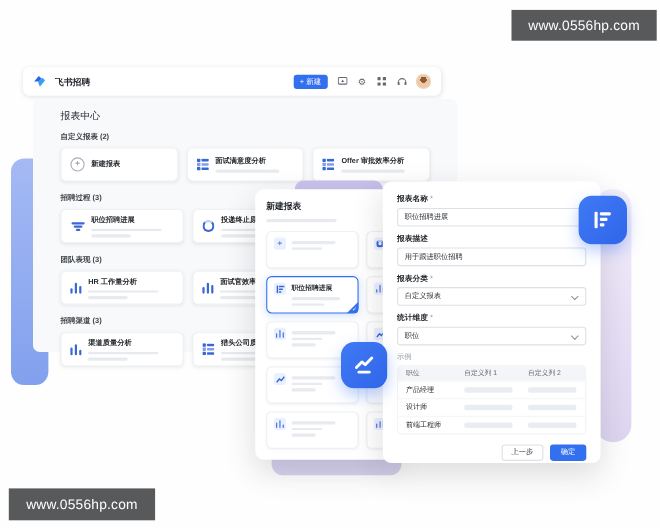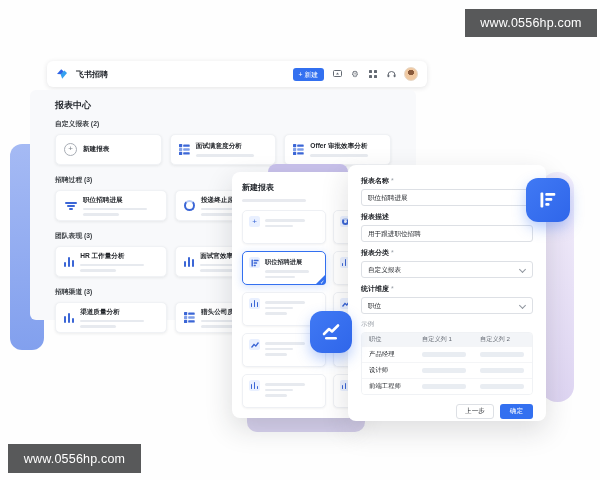--- a/index.html
+++ b/index.html
@@ -9,41 +9,41 @@
   .decor{position:absolute;}
   .decor-left{left:10px;top:144px;width:34px;height:206px;border-radius:12px;
        background:linear-gradient(180deg,#a5baf4,#82a0ee);z-index:0;}
   .pill-right{left:541px;top:172px;width:33px;height:230px;border-radius:16px;
        background:linear-gradient(180deg,#f3eefb,#ded5f2);z-index:2;}
   .lav-bottom{left:247px;top:402px;width:118px;height:30px;border-radius:10px;
        background:#d8d2ee;z-index:2;}
   .purple-tab{left:268px;top:164px;width:80px;height:16px;border-radius:8px;
        background:#c9c2ec;z-index:2;}
   
-  .navbar{position:absolute;left:47px;top:61px;width:380px;height:26px;background:#fff;
+  .navbar{position:absolute;left:21px;top:61px;width:380px;height:26px;background:#fff;
        border-radius:6px;box-shadow:0 1px 5px rgba(31,35,41,.12);display:flex;align-items:center;
        padding:0 9px;box-sizing:border-box;gap:8px;z-index:1;}
   .logo{width:12px;height:12px;flex:none;display:flex;}
   .brand{font-size:8px;font-weight:700;color:#1f2329;white-space:nowrap;}
   .menu{display:flex;gap:9px;margin-left:6px;}
   .mi{font-size:7.5px;color:#51565d;white-space:nowrap;cursor:pointer;position:relative;}
   .mi.active{color:#3370f0;font-weight:700;}
   .mi.active::after{content:"";position:absolute;left:0;right:0;bottom:-7px;height:2px;
        background:#3370f0;border-radius:1px;}
   .nav-spacer{flex:1;}
   .btn-new{height:13px;padding:0 6px;border:none;border-radius:3px;background:#3370f0;color:#fff;
        font-size:6.8px;line-height:13px;cursor:pointer;font-family:inherit;}
   .nico{width:10px;height:10px;display:flex;align-items:center;justify-content:center;
        color:#646a73;font-size:8.5px;cursor:pointer;}
   .avatar{width:12px;height:12px;border-radius:50%;cursor:pointer;flex:none;
        background:radial-gradient(circle at 50% 38%,#8a5a3b 0 30%,#f0c9a2 31% 100%);border:0.5px solid #e8d7c4;}
   
   .main-panel{position:absolute;left:30px;top:90px;width:386px;height:230px;background:#f8f9fb;
        border-radius:6px;z-index:1;padding:6px 25px 0;box-sizing:border-box;}
-  .page-title{font-size:9px;font-weight:700;color:#1f2329;margin-top:3px;}
+  .page-title{font-size:9px;font-weight:400;color:#1f2329;margin-top:3px;}
   .sec-label{font-size:6.8px;font-weight:700;color:#3c4045;margin:10px 0 5px;}
   .cards-row{display:flex;gap:8px;}
   .card{width:112px;height:31px;background:#fff;border-radius:5px;border:0.5px solid #f0f2f5;
        box-shadow:0 1px 3px rgba(31,35,41,.08);padding:5px 8px;box-sizing:border-box;
        display:flex;gap:6px;align-items:center;cursor:pointer;}
   .card-title{font-size:6.6px;color:#23262b;font-weight:600;white-space:nowrap;}
   .ctxt{display:flex;flex-direction:column;justify-content:center;}
   .bars i{display:block;height:2.5px;background:#e7eaef;border-radius:1.5px;margin-top:3px;}
   .plus-circle{width:11px;height:11px;border:1px solid #a8adb5;border-radius:50%;color:#7c828a;
        font-size:8px;line-height:9px;text-align:center;flex:none;}

